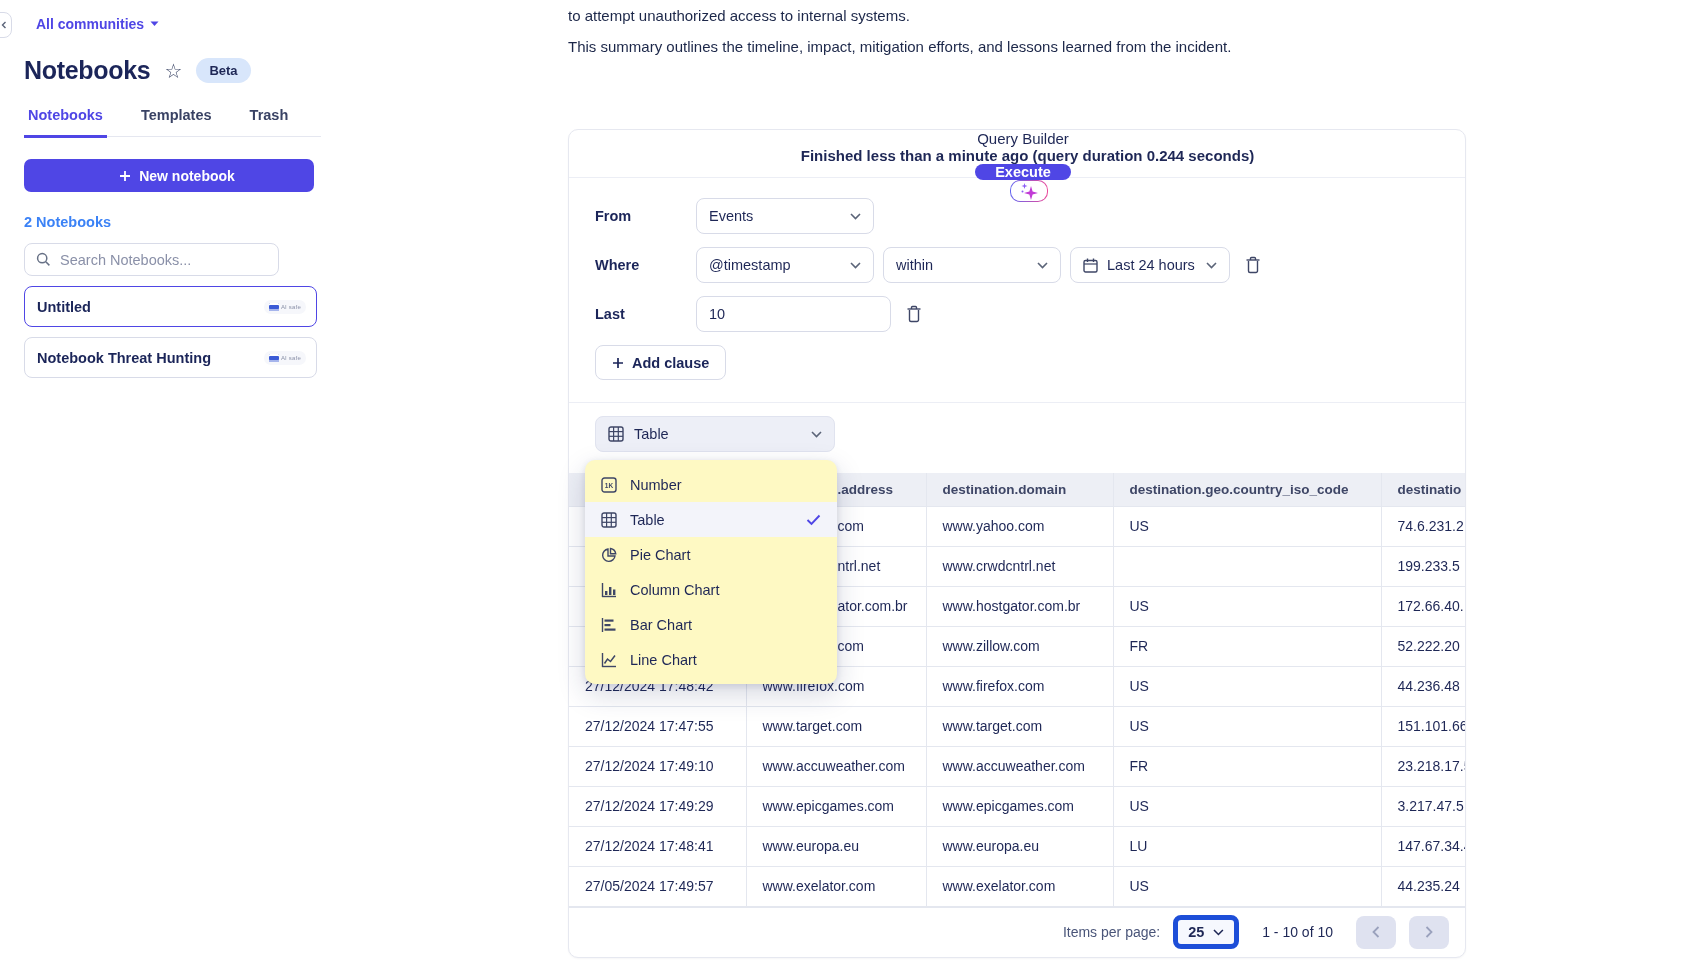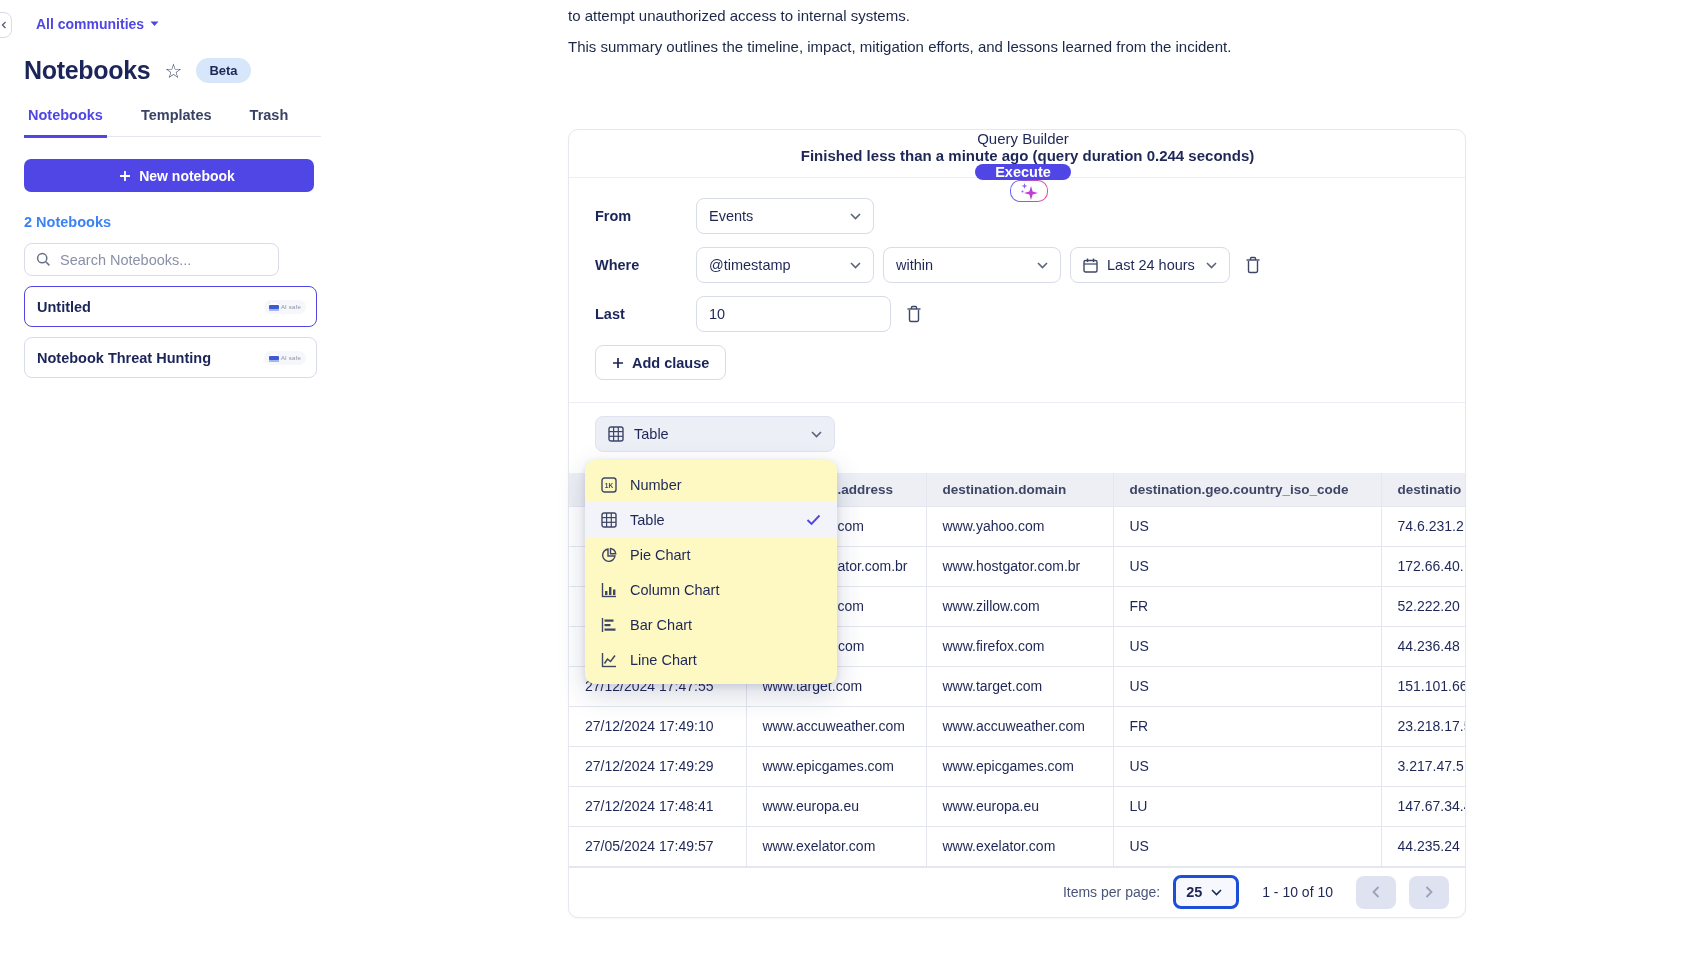--- a/index.html
+++ b/index.html
@@ -99,21 +99,21 @@
     padding:7px 0; z-index:10; }
   .menu-item { display:flex; align-items:center; gap:13px; height:35px; padding:0 16px;
     font-size:14.5px; color:#1e2756; cursor:pointer; }
   .menu-item.selected { background:#f3f4fa; }
   .menu-item .check { margin-left:auto; }
 
   .pagination { display:flex; align-items:center; justify-content:flex-end; gap:13px;
     height:50px; border-top:1px solid #e4e7ef; padding:0 16px; }
   .pg-label { font-size:14px; color:#4a5579; }
   .pg-select { display:flex; align-items:center; gap:9px; width:66px; height:34px;
-    background:#f6f8fe; border:3px solid #1d4ed8; border-radius:8px; padding:8px 10px;
+    background:#f6f8fe; border:5px solid #1d4ed8; border-radius:8px; padding:8px 10px;
     font-size:14.5px; font-weight:bold; color:#1e2756; cursor:pointer; }
   .pg-range { font-size:14px; color:#1e2756; margin:0 10px; }
   .pg-btn { width:40px; height:33px; border:none; border-radius:8px; background:#dfe2f0;
     display:flex; align-items:center; justify-content:center; cursor:default; }
 </style>
 </head>
 <body>
 
 <aside class="sidebar">
   <div class="collapse-sliver">
@@ -303,20 +303,27 @@
         <tbody>
           <tr>
               <td></td>
               <td class="clip">com</td>
               <td>www.yahoo.com</td>
               <td>US</td>
               <td>74.6.231.2</td>
             </tr>
           <tr>
               <td></td>
+              <td class="clip">ntrl.net</td>
+              <td>www.crwdcntrl.net</td>
+              <td></td>
+              <td>199.233.5</td>
+            </tr>
+          <tr>
+              <td></td>
               <td class="clip">ator.com.br</td>
               <td>www.hostgator.com.br</td>
               <td>US</td>
               <td>172.66.40.</td>
             </tr>
           <tr>
               <td></td>
               <td class="clip">com</td>
               <td>www.zillow.com</td>
               <td>FR</td>

